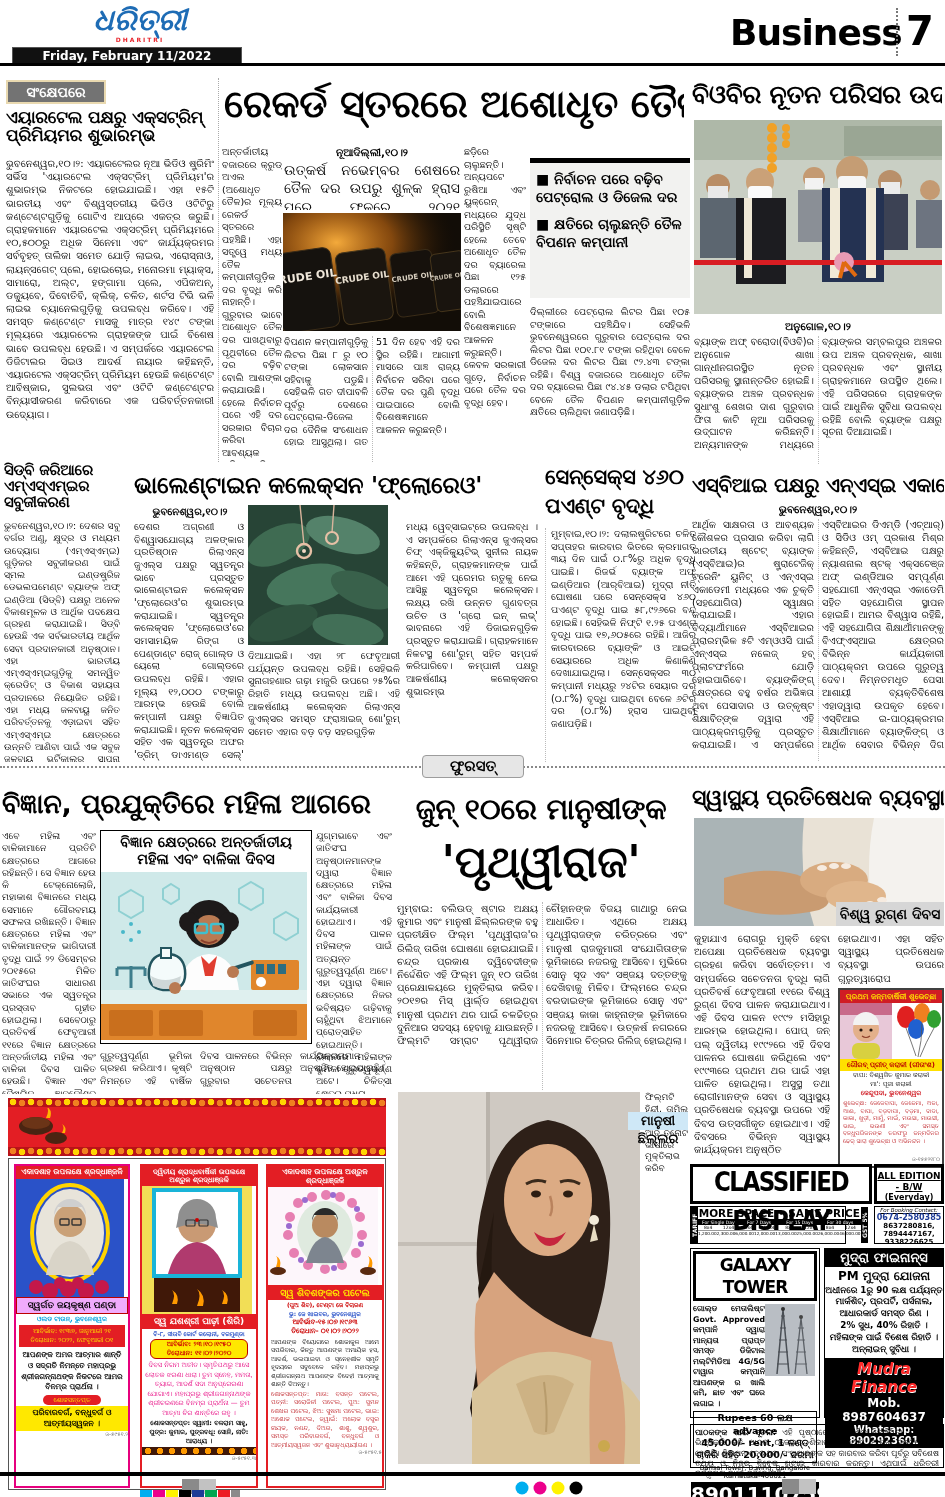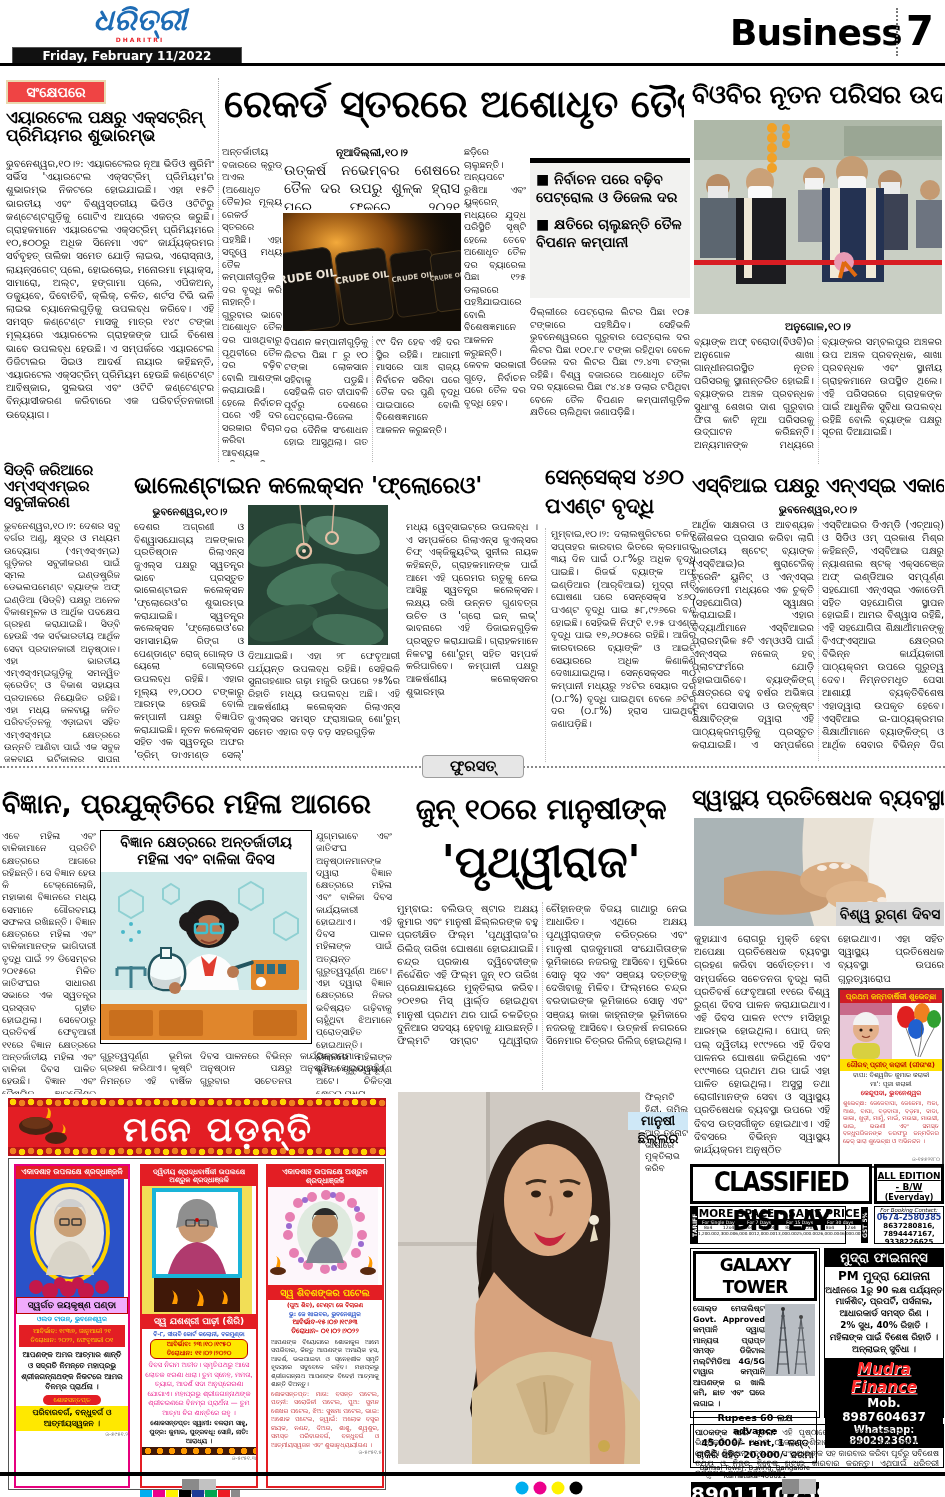--- a/index.html
+++ b/index.html
@@ -9,21 +9,21 @@
   .j{text-align:justify;}
   .c{text-align:center;}
   .b{font-weight:bold;}
   .body-txt{font-size:10px;line-height:1.32;text-align:justify;overflow:hidden;}
   .dateline{font-weight:bold;font-size:10.5px;text-align:center;}
   .hl{font-weight:bold;line-height:1.08;letter-spacing:-0.3px;}
   .col2{column-count:2;column-gap:8px;column-rule:1px dotted #bbb;}
   .col3{column-count:3;column-gap:8px;}
   .rule{background:#000;}
   .dotted-h{border-top:2px dotted #888;}
-  .tag-red{background:#ef4444;color:#fff;font-weight:bold;border:2px solid #e9d9b0;}
+  .tag-red{background:#737373;color:#fff;font-weight:bold;border:2px solid #e9d9b0;}
   .pill{background:#e6e6e6;border:1px solid #9c9c9c;border-radius:4px;font-weight:bold;}
   .obit-card{background:#fff;overflow:hidden;font-size:7px;}
   .obit-head{background:#e31e24;color:#fff;font-weight:bold;text-align:center;line-height:1.15;}
   .tiny{font-size:6px;line-height:1.25;}
   .code{font-size:5.5px;color:#666;text-align:right;}
   svg{display:block;}
 </style>
 </head>
 <body>
 
@@ -71,21 +71,21 @@
     </svg>
   </div>
 
   <div class="ab body-txt" style="left:464px;top:146px;width:62px;height:316px;font-size:9.5px;">ଛଡ଼ିରେ ଚାଲୁଛନ୍ତି। ଅନ୍ୟପଟେ ରୁଷିଆ ଏବଂ ୟୁକ୍ରେନ୍ ମଧ୍ୟରେ ଯୁଦ୍ଧ ପରିସ୍ଥିତି ସୃଷ୍ଟି ହେଲେ ତେବେ ଅଶୋଧୃତ ତୈଳ ଦର ବ୍ୟାରେଲ ପିଛା ୧୨୫ ଡଲାରରେ ପହଞ୍ଚିଯାଇପାରେ ବୋଲି ବିଶେଷଜ୍ଞମାନେ ଆକଳନ କରୁଛନ୍ତି। କେବଳ ସରକାରୀ ଗୁଡ଼େ, ନିର୍ବାଚନ ପରେ ତୈଳ ଦର ବୃଦ୍ଧି ହେବ।</div>
 
   <div class="ab" style="left:530px;top:158px;width:160px;height:140px;background:#f2f2f0;border-top:5px solid #000;padding:8px 6px 4px 6px;box-sizing:border-box;">
     <div style="font-size:14px;font-weight:bold;line-height:1.25;margin-bottom:10px;"><span>■ </span><span>ନିର୍ବାଚନ ପରେ ବଢ଼ିବ ପେଟ୍ରୋଲ ଓ ଡିଜେଲ ଦର</span></div>
     <div style="font-size:14px;font-weight:bold;line-height:1.25;"><span>■ </span><span>କ୍ଷତିରେ ଚାଲୁଛନ୍ତି ତୈଳ ବିପଣନ କମ୍ପାନୀ</span></div>
   </div>
 
-  <div class="ab body-txt col2" style="left:284px;top:336px;width:176px;height:126px;font-size:9.5px;">ବିପଣନ କମ୍ପାନୀଗୁଡ଼ିକୁ ଲିଟର ପିଛା ୮ ରୁ ୧୦ ଟଙ୍କା ଲୋକସାନ ସହିବାକୁ ପଡୁଛି। ସେହିଭଳି ଗତ ଦୀପାବଳି ପୂର୍ବରୁ ଦେଶରେ ପେଟ୍ରୋଲ-ଡିଜେଲ ଦର ଦୈନିକ ସଂଶୋଧନ ହୋଇ ଆସୁଥିଲା। ଗତ ୯୯ ଦିନ ହେବ ଏହି ଦର ସ୍ଥିର ରହିଛି। ଆଗାମୀ ମାସରେ ପାଞ୍ଚ ରାଜ୍ୟ ନିର୍ବାଚନ ସରିବା ପରେ ତୈଳ ଦର ପୁଣି ବୃଦ୍ଧି ପାଇପାରେ ବୋଲି ବିଶେଷଜ୍ଞମାନେ ଆକଳନ କରୁଛନ୍ତି।</div>
+  <div class="ab body-txt col2" style="left:284px;top:336px;width:176px;height:126px;font-size:9.5px;">ବିପଣନ କମ୍ପାନୀଗୁଡ଼ିକୁ ଲିଟର ପିଛା ୮ ରୁ ୧୦ ଟଙ୍କା ଲୋକସାନ ସହିବାକୁ ପଡୁଛି। ସେହିଭଳି ଗତ ଦୀପାବଳି ପୂର୍ବରୁ ଦେଶରେ ପେଟ୍ରୋଲ-ଡିଜେଲ ଦର ଦୈନିକ ସଂଶୋଧନ ହୋଇ ଆସୁଥିଲା। ଗତ 51 ଦିନ ହେବ ଏହି ଦର ସ୍ଥିର ରହିଛି। ଆଗାମୀ ମାସରେ ପାଞ୍ଚ ରାଜ୍ୟ ନିର୍ବାଚନ ସରିବା ପରେ ତୈଳ ଦର ପୁଣି ବୃଦ୍ଧି ପାଇପାରେ ବୋଲି ବିଶେଷଜ୍ଞମାନେ ଆକଳନ କରୁଛନ୍ତି।</div>
   <div class="ab body-txt" style="left:530px;top:306px;width:160px;height:156px;font-size:9.5px;">ଦିଲ୍ଲୀରେ ପେଟ୍ରୋଲ ଲିଟର ପିଛା ୧୦୫ ଟଙ୍କାରେ ପହଞ୍ଚିଯିବ। ସେହିଭଳି ଭୁବନେଶ୍ୱରରେ ଗୁରୁବାର ପେଟ୍ରୋଲ ଦର ଲିଟର ପିଛା ୧୦୧.୮୧ ଟଙ୍କା ରହିଥିବା ବେଳେ ଡିଜେଲ ଦର ଲିଟର ପିଛା ୯୨.୪୩ ଟଙ୍କା ରହିଛି। ବିଶ୍ୱ ବଜାରରେ ଅଶୋଧୃତ ତୈଳ ଦର ବ୍ୟାରେଲ ପିଛା ୯୪.୪୫ ଡଲାର ଟପିଥିବା ବେଳେ ତୈଳ ବିପଣନ କମ୍ପାନୀଗୁଡ଼ିକ କ୍ଷତିରେ ଚାଲିଥିବା ଜଣାପଡ଼ିଛି।</div>
 
   <div class="ab hl c" style="left:692px;top:78px;width:250px;height:34px;font-size:25px;line-height:34px;white-space:nowrap;overflow:hidden;">ବିଓବିର ନୂତନ ପରିସର ଉଦ୍‌ଘାଟିତ</div>
   <div class="ab" style="left:694px;top:120px;width:248px;height:194px;">
     <svg width="248" height="194" viewBox="0 0 248 194">
       <rect width="248" height="194" fill="#c9cfc4"></rect>
       <rect y="0" width="248" height="40" fill="#aeb8a8"></rect>
       <rect x="150" y="6" width="98" height="30" fill="#9aa694"></rect>
 
       <g fill="#f0a126">
@@ -330,21 +330,20 @@
     <div style="position:absolute;bottom:0;left:0;width:100%;height:9px;background:radial-gradient(circle at 5px 4px,#f08020 3px,transparent 3.6px),radial-gradient(circle at 14px 5px,#ffd400 3px,transparent 3.6px);background-size:18px 9px;background-color:#b81318;"></div>
     <div style="position:absolute;left:8px;top:10px;">
       <svg width="52" height="38" viewBox="0 0 52 38">
         <ellipse cx="20" cy="18" rx="17" ry="9" fill="#4a2412"></ellipse>
         <ellipse cx="20" cy="15" rx="14" ry="6" fill="#6b3417"></ellipse>
         <path d="M30 10 q4-8 0-12 q7 4 4 12 z" fill="#ffb400"></path>
         <ellipse cx="40" cy="30" rx="11" ry="6" fill="#4a2412"></ellipse>
         <path d="M46 25 q3-6 0-9 q5 3 3 9 z" fill="#ffb400"></path>
       </svg>
     </div>
-    <div class="c b" style="position:absolute;left:60px;top:11px;width:300px;font-size:34px;color:#fff;letter-spacing:2px;">ମନେ ପଡ଼ନ୍ତି</div>
   </div>
 
   <div class="ab" style="left:8px;top:1158px;width:378px;height:332px;border:1px solid #555;box-sizing:border-box;"></div>
 
   <div class="ab obit-card" style="left:14px;top:1164px;width:112px;height:320px;border:2px solid #e6007e;">
     <div class="obit-head" style="font-size:7.5px;padding:2px 1px;">ଏକାଦଶାହ ଉପଲକ୍ଷେ ଶ୍ରଦ୍ଧାଞ୍ଜଳି</div>
     <div>
       <svg width="108" height="118" viewBox="0 0 108 118">
         <rect width="108" height="118" fill="#2a52c8"></rect>
         <ellipse cx="54" cy="54" rx="38" ry="48" fill="none" stroke="#ffd400" stroke-width="4"></ellipse>
@@ -541,21 +540,21 @@
   <div class="ab" style="left:824px;top:1248px;width:120px;height:170px;border:1px solid #000;box-sizing:border-box;">
     <div class="b c" style="background:#000;color:#fff;font-size:13px;line-height:18px;">ମୁଦ୍ରା ଫାଇନାନ୍ସ</div>
     <div class="b c" style="font-size:12px;line-height:1.3;margin-top:2px;">PM ମୁଦ୍ରା ଯୋଜନା</div>
     <div class="b c" style="font-size:8.8px;line-height:1.35;">ଅଧୀନରେ 1ରୁ 90 ଲକ୍ଷ ପର୍ଯ୍ୟନ୍ତ</div>
     <div class="b c" style="font-size:8.8px;line-height:1.35;">ମାର୍କଶିଟ୍, ପ୍ରପର୍ଟି, ପର୍ସନାଲ,</div>
     <div class="b c" style="font-size:8.8px;line-height:1.35;">ଆଧାରକାର୍ଡ ସମସ୍ତ ରିଣ ।</div>
     <div class="b c" style="font-size:8.8px;line-height:1.35;">2% ସୁଧ, 40% ରିହାତି ।</div>
     <div class="b c" style="font-size:8.8px;line-height:1.35;">ମହିଳାଙ୍କ ପାଇଁ ବିଶେଷ ରିହାତି ।</div>
     <div class="b c" style="font-size:8.8px;line-height:1.35;">ଅନ୍‌ଲାଇନ୍ ସୁବିଧା ।</div>
     <div style="background:#000;color:#fff;text-align:center;margin-top:2px;padding:2px 0;">
-      <div class="b" style="font-size:15px;font-style:italic;color:#ff2a2a;text-shadow:0.5px 0.5px #fff;text-decoration:underline;">Mudra Finance</div>
+      <div class="b" style="font-size:15px;font-style:italic;color:#ff2a2a;text-shadow:0.5px 0.5px #fff;">Mudra Finance</div>
       <div class="b" style="font-size:12px;">Mob. 8987604637</div>
       <div class="b" style="font-size:10px;">Whatsapp: 8902923601</div>
     </div>
   </div>
 
   <div class="ab" style="left:690px;top:1424px;width:254px;height:44px;border:1px solid #000;box-sizing:border-box;padding:2px 4px;font-size:8.2px;line-height:1.25;text-align:justify;">
     <span class="b">ପାଠକଙ୍କ ପାଇଁ ସୂଚନା:</span>
     <span>ଏହି ପୃଷ୍ଠାରେ ପ୍ରକାଶିତ ହେଉଥିବା ବିଜ୍ଞାପନକୁ ଭିତ୍ତିକରି କିଛି ପାଠକ ଠକେଇର ଶିକାର ହେଉଥିବା ଆମର ଦୃଷ୍ଟିଗୋଚର ହେଉଛି। ବିଜ୍ଞାପନ ଦେଉଥିବା ସଂସ୍ଥାମାନଙ୍କ ସହ କାରବାର କରିବା ପୂର୍ବରୁ ସବିଶେଷ ତଥ୍ୟ ଓ ନିଜର ବିବେକ ଖଟାଇ କାରବାର କରନ୍ତୁ। ଏଥିପାଇଁ ଧରିତ୍ରୀ କର୍ତ୍ତୃପକ୍ଷ ଦାୟୀ ରହିବେ ନାହିଁ।</span>
   </div>
 

